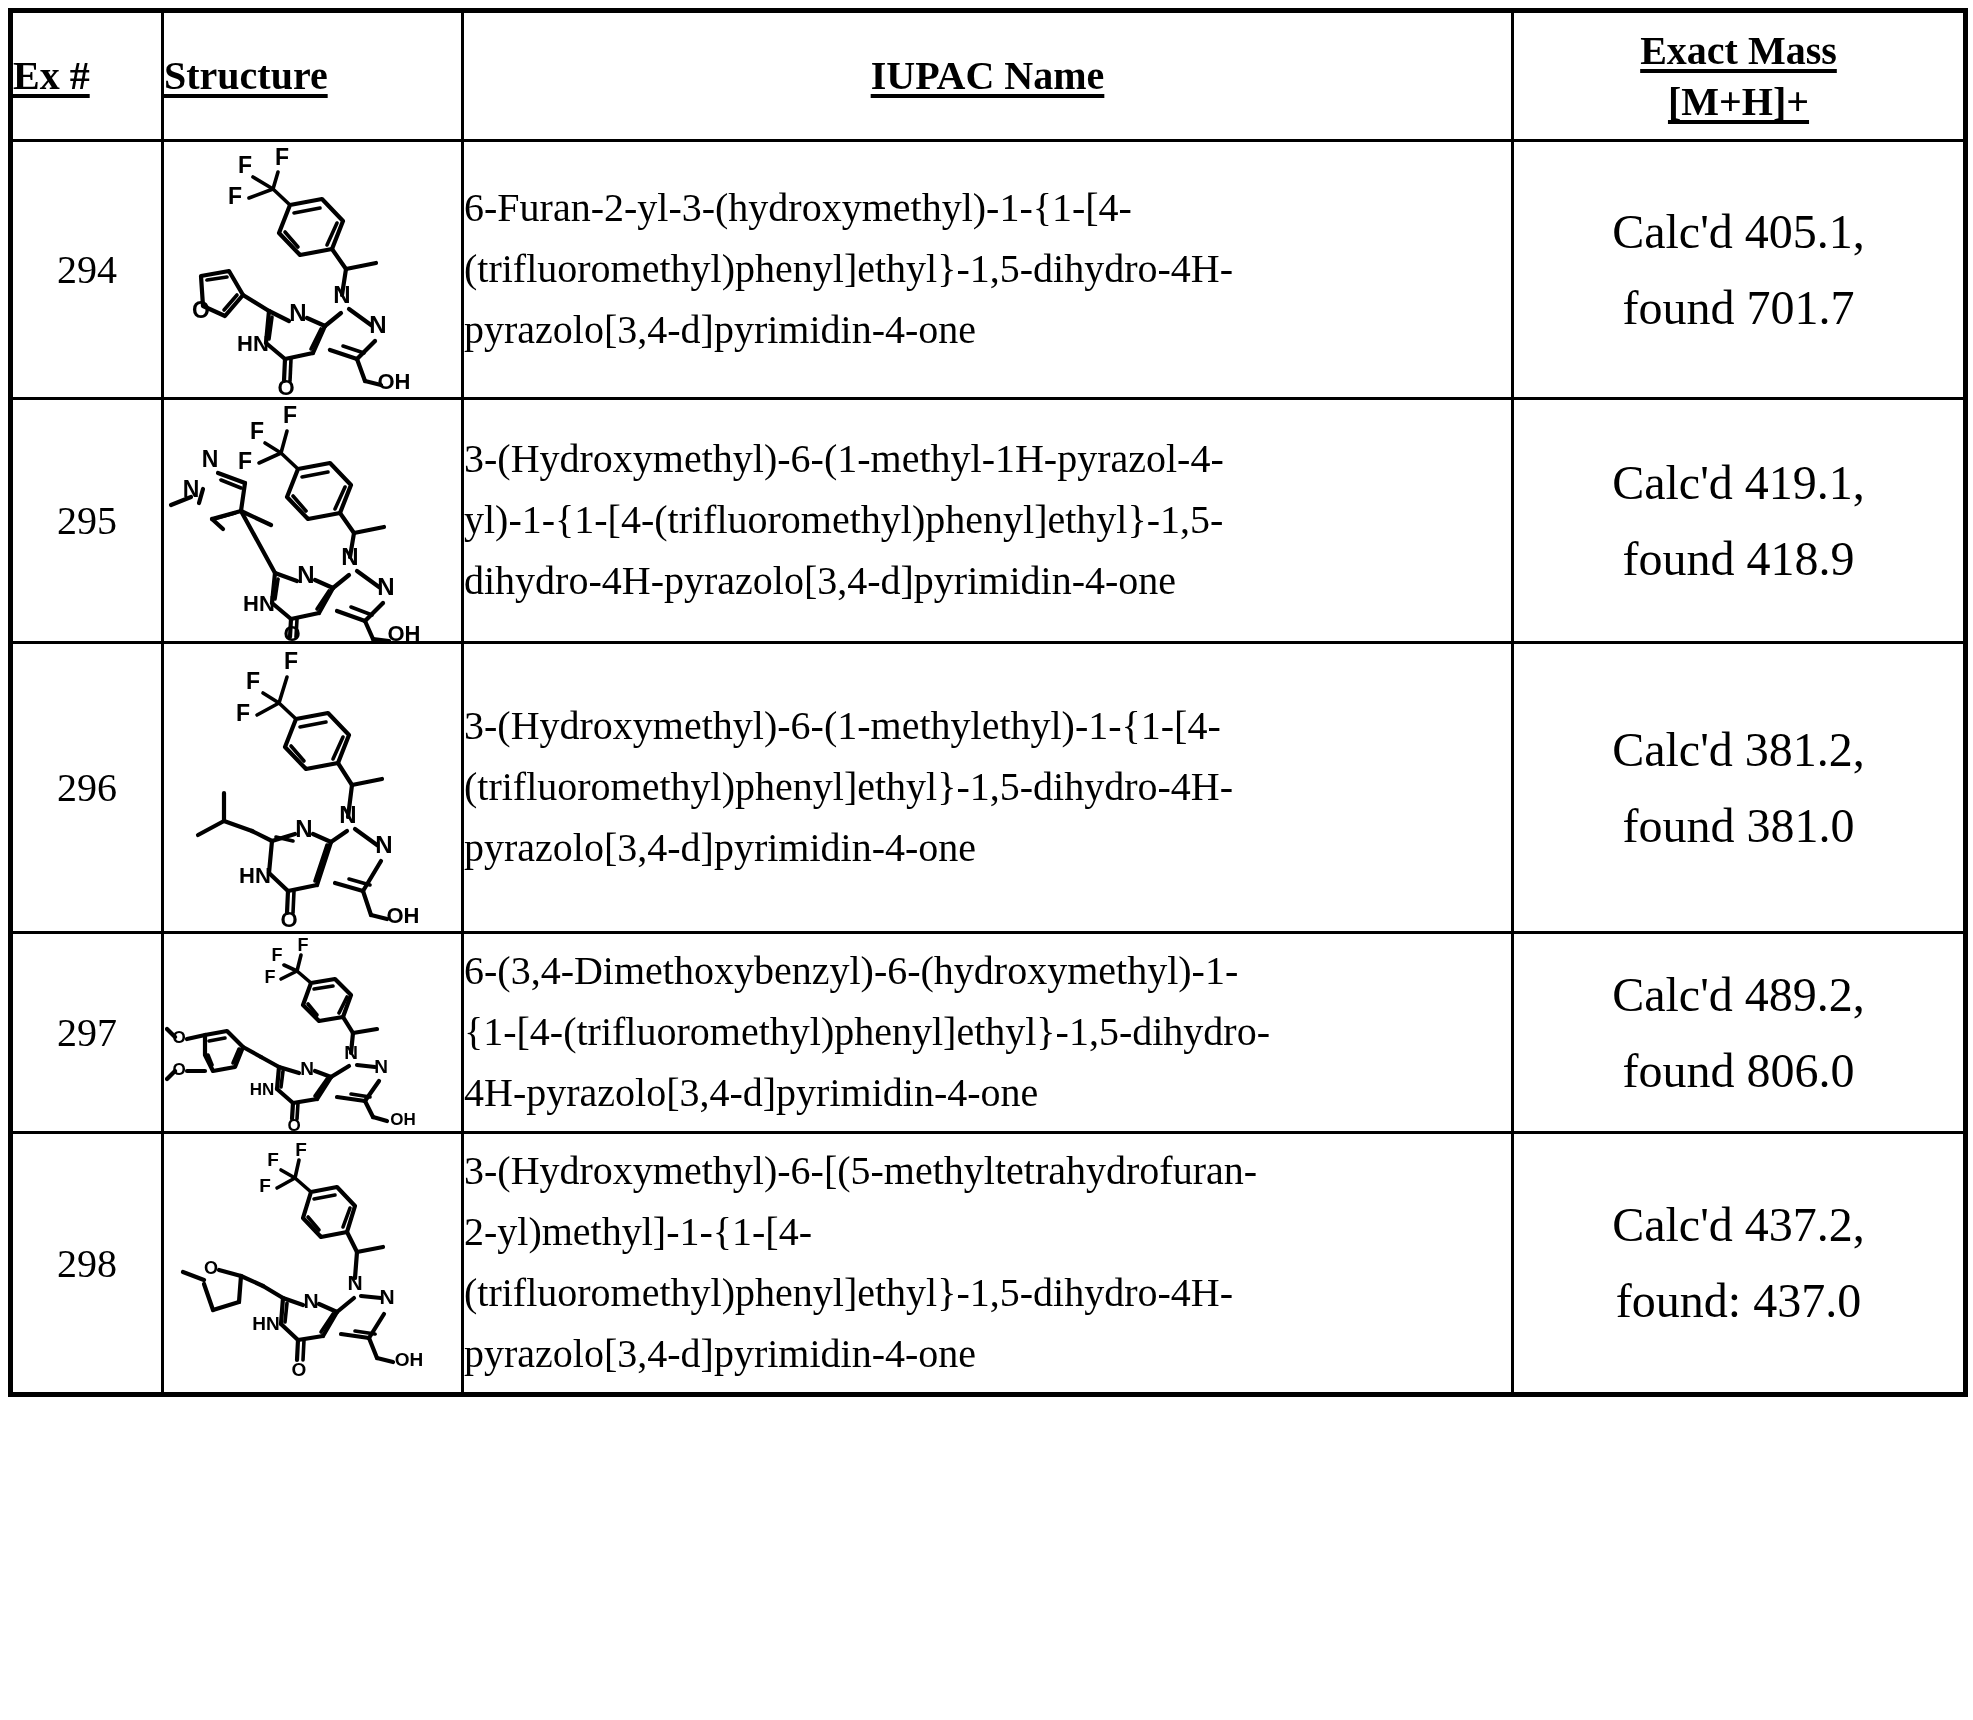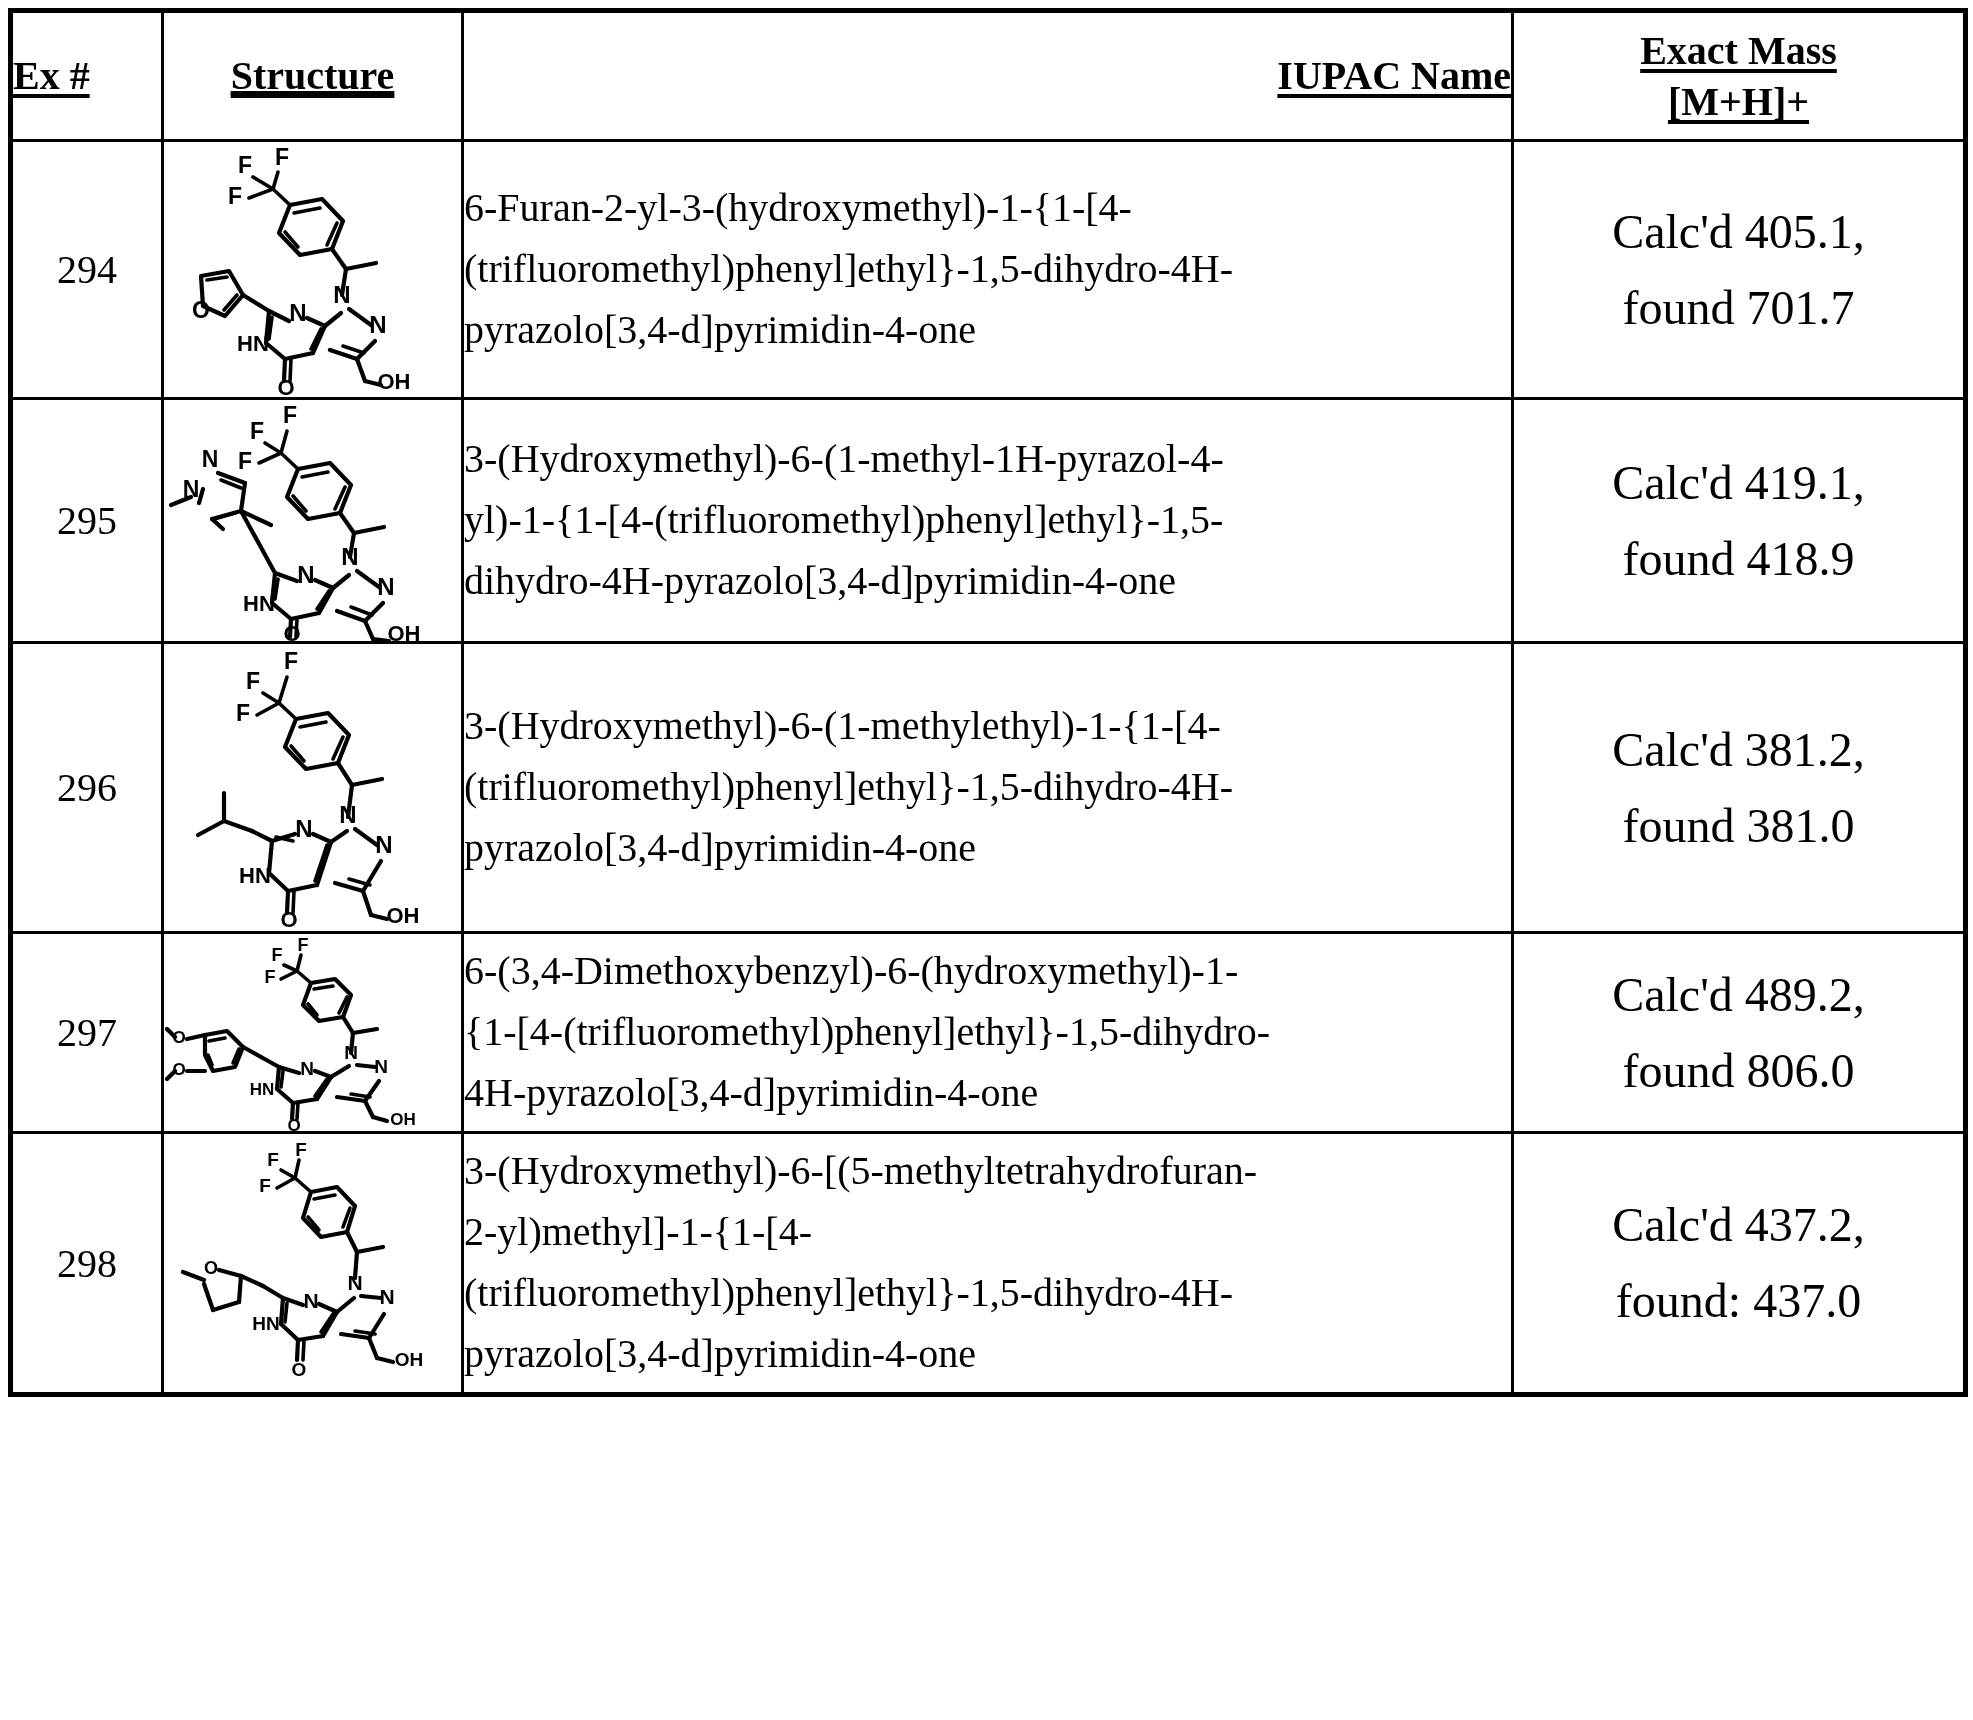--- a/index.html
+++ b/index.html
@@ -56,28 +56,27 @@
     line-height: 1.18;
     position: relative;
   }
   .hdr-ex {
     text-align: left;
     padding-left: 38px;
     vertical-align: bottom;
     padding-bottom: 6px;
   }
   .hdr-struct {
-    text-align: center;
+    text-align: left;
     padding-left: 24px;
     vertical-align: top;
     padding-top: 16px;
-    text-decoration: underline;
   }
   .hdr-iupac {
-    text-align: right;
+    text-align: center;
     padding-left: 22px;
     vertical-align: bottom;
     padding-bottom: 22px;
     margin-left: 12px;
   }
   .hdr-mass {
     text-align: center;
     vertical-align: middle;
   }
   .u { text-decoration: underline; text-underline-offset: 5px; }

